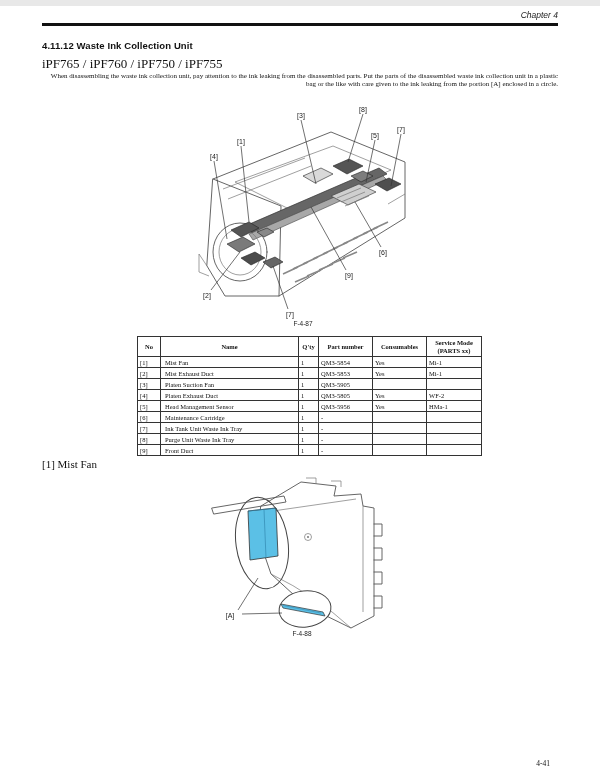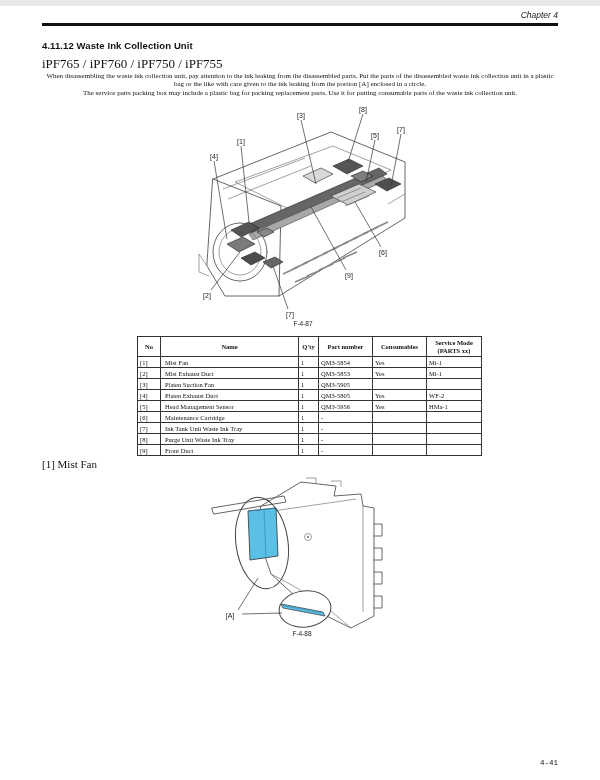--- a/index.html
+++ b/index.html
@@ -20,21 +20,21 @@
   }
   .heading {
     position:absolute; top:34px; left:42px;
     font-size:9.5px; font-weight:bold; letter-spacing:0.1px;
   }
   .models {
     position:absolute; top:50px; left:42px; font-size:13px;
   }
   .bodytext {
     position:absolute; top:66px; left:42px; width:516px;
-    font-size:7px; line-height:8.3px; text-align:center;
+    font-size:7px; line-height:8.3px; text-align:right;
   }
   .fig1 { position:absolute; top:98px; left:183px; }
   .fig2 { position:absolute; top:460px; left:206px; }
   .callout { font-family:"Liberation Sans", sans-serif; font-size:7px; fill:#222; }
   .figcap  { font-family:"Liberation Sans", sans-serif; font-size:6.5px; fill:#222; }
   .parts-table-wrap { position:absolute; top:330px; left:137px; }
   table.parts {
     border-collapse:collapse; table-layout:fixed; width:344px;
     font-size:6.5px; font-family:"Liberation Serif", serif;
   }
@@ -46,42 +46,41 @@
     font-weight:bold; text-align:center; white-space:pre-line;
     height:20px; line-height:8px;
   }
   table.parts td { height:11px; text-align:left; }
   table.parts td.c-no { padding-left:2px; }
   table.parts td.c-name { padding-left:4px; }
   .col-no{width:23px}.col-name{width:138px}.col-qty{width:20px}
   .col-part{width:54px}.col-cons{width:54px}.col-svc{width:55px}
   .sub-label { position:absolute; top:452px; left:42px; font-size:11px; }
   .page-num {
-    position:absolute; top:753px; right:42px; font-size:7.5px;
-    font-family:Liberation Mono, monospace;
+    position:absolute; top:753px; right:50px; font-size:7.5px;
+    font-family:Liberation Serif, serif;
     text-align:right;
   }
   svg .ln { fill:none; stroke:#555; stroke-width:0.9; stroke-linejoin:round; stroke-linecap:round; }
   svg .ln2 { fill:none; stroke:#777; stroke-width:0.7; }
   svg .lead { fill:none; stroke:#333; stroke-width:0.7; }
 </style>
 </head>
 <body>
 
 <div class="page">
 
   <div class="chapter sans">Chapter 4</div>
   <div class="header-rule"></div>
 
   <div class="heading sans">4.11.12 Waste Ink Collection Unit</div>
   <div class="models">iPF765 / iPF760 / iPF750 / iPF755</div>
 
   <div class="bodytext">
     <div>When disassembling the waste ink collection unit, pay attention to the ink leaking from the disassembled parts. Put the parts of the disassembled waste ink collection unit in a plastic bag or the like with care given to the ink leaking from the portion [A] enclosed in a circle.</div>
-    <div>The service parts packing box may include a plastic bag for packing replacement parts. Use it for putting consumable parts of the waste ink collection unit.</div>
   </div>
 
   <svg class="fig1" width="242" height="232" viewBox="0 0 242 232">
 
     <g>
       <path class="ln" d="M 30,75 L 148,28 L 222,58 L 222,114 L 96,192 L 42,192 L 24,162 Z" fill="#fff"></path>
       <path class="ln" d="M 30,75 L 98,102 L 96,192"></path>
       <path class="ln2" d="M 52,78 L 150,42 L 208,66 L 112,108 Z"></path>
       <path class="ln2" d="M 40,85 L 122,54"></path>
       <path class="ln2" d="M 45,95 L 128,62"></path>

